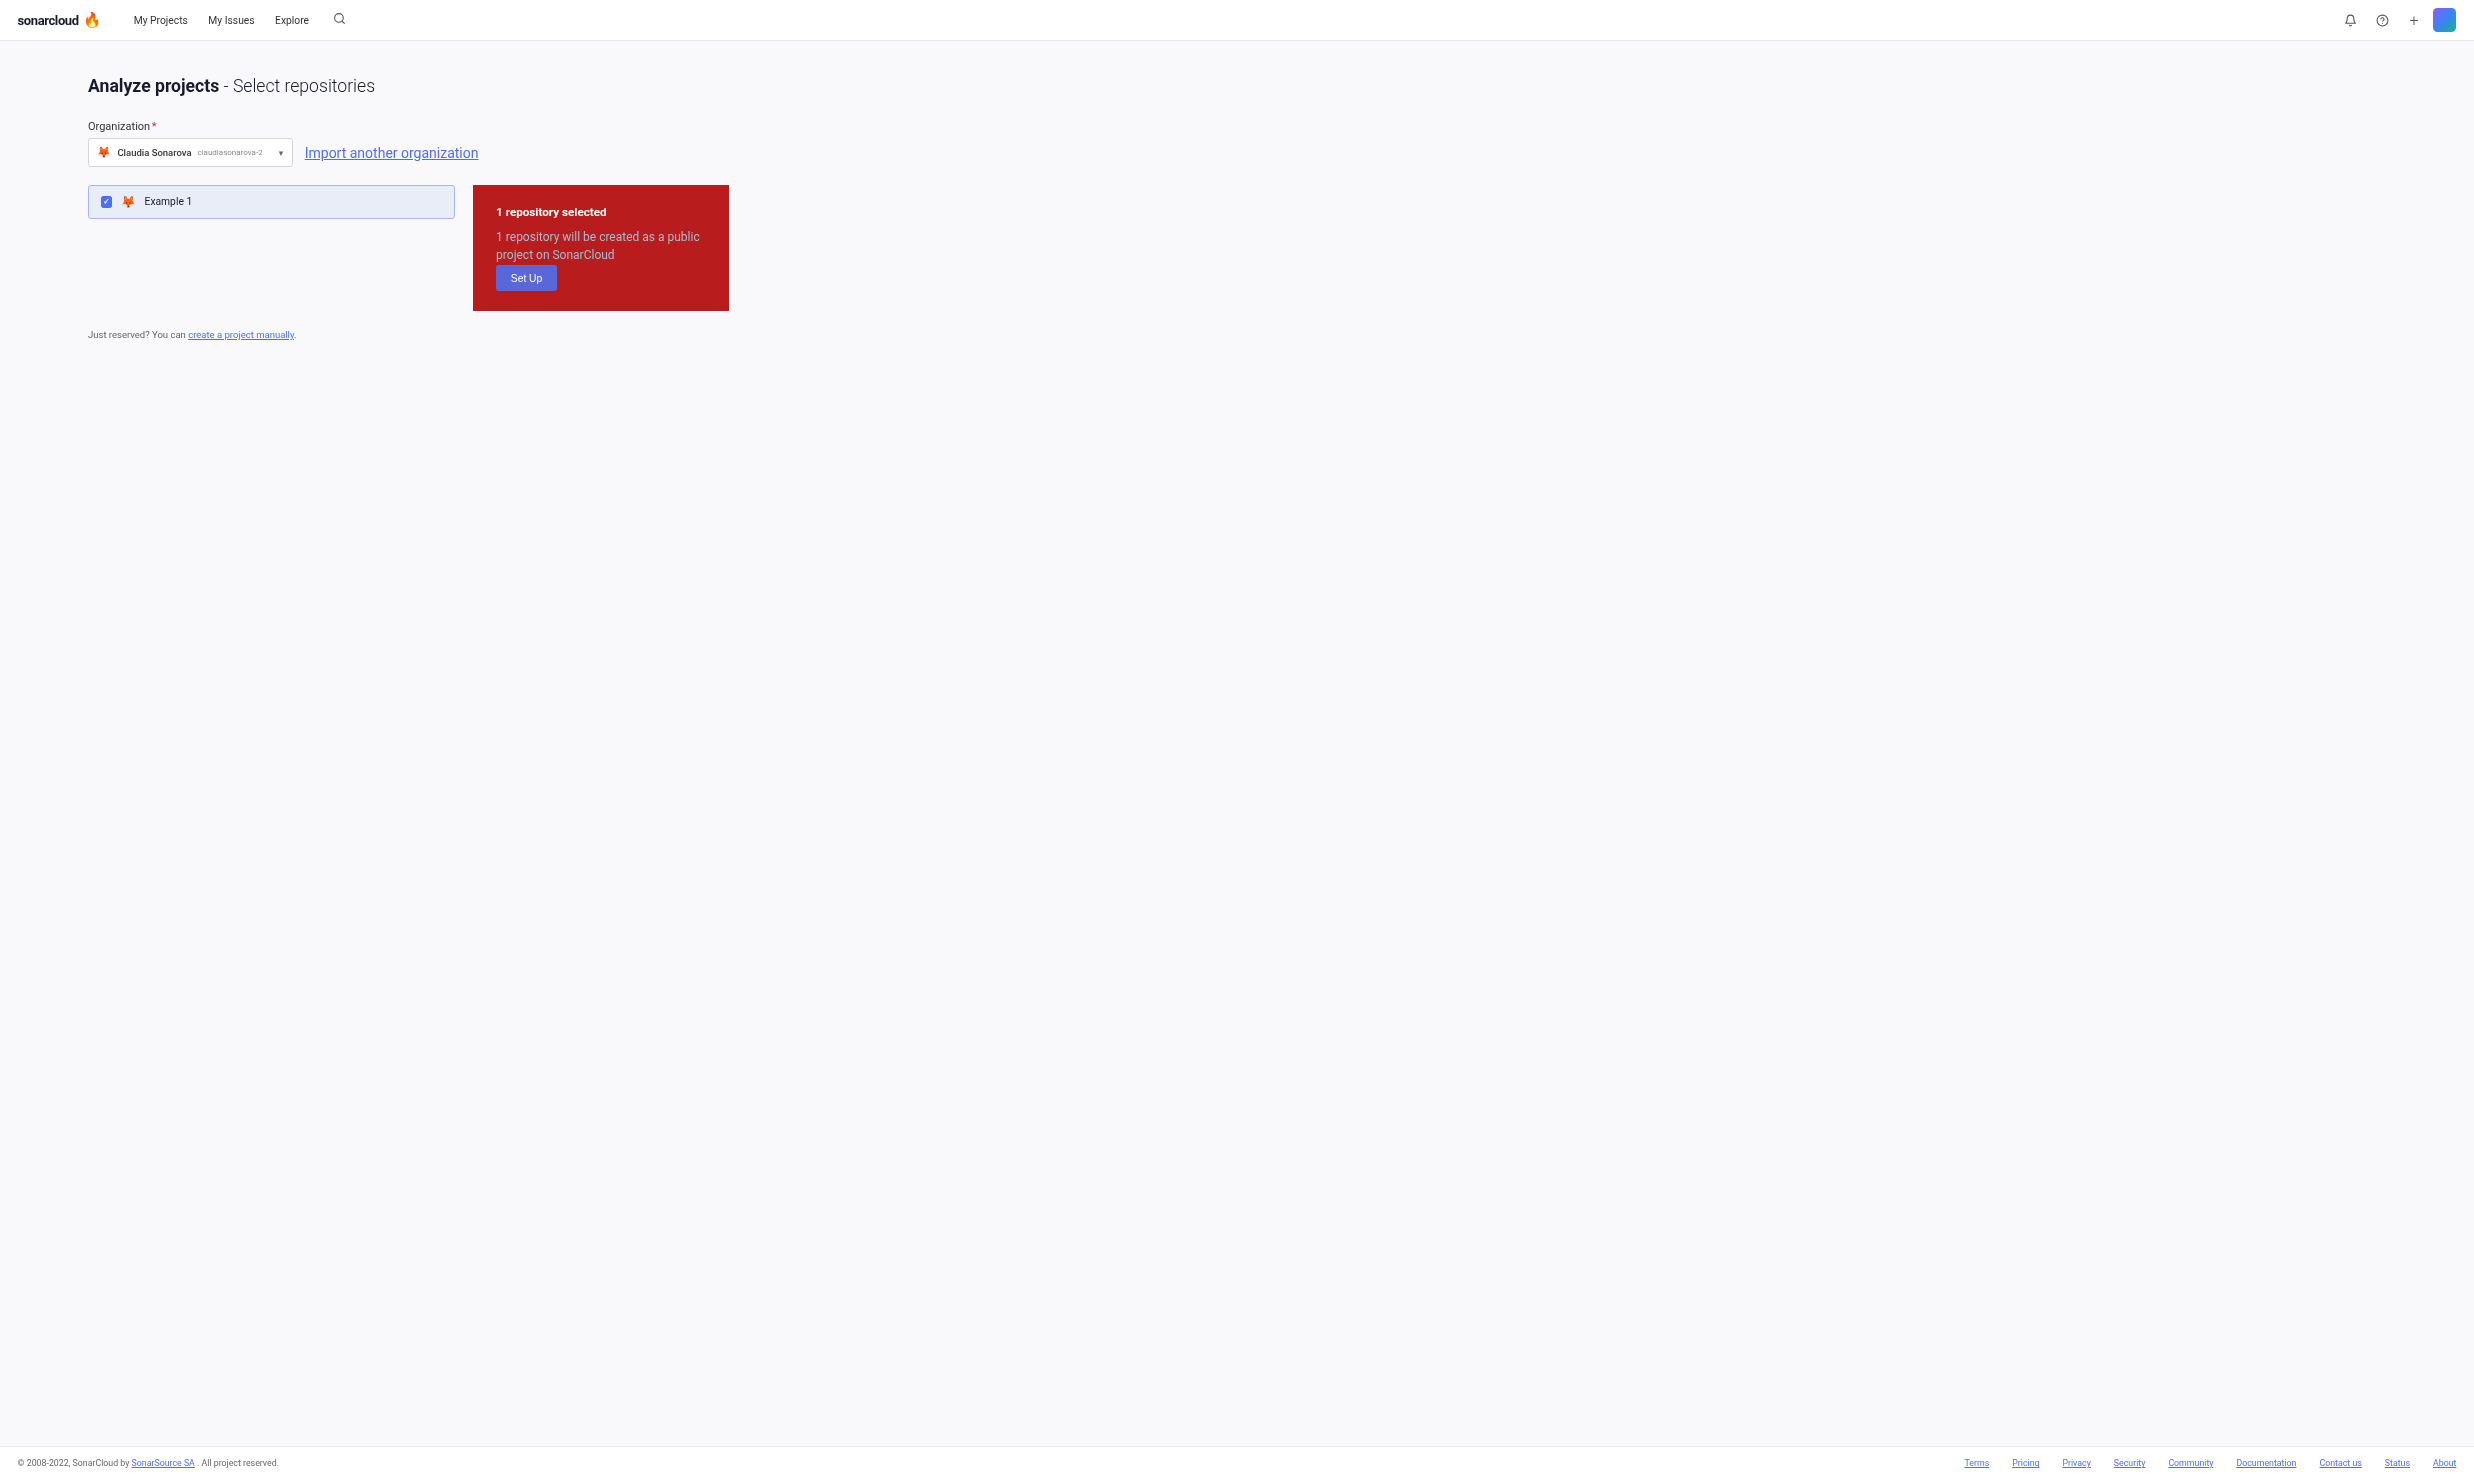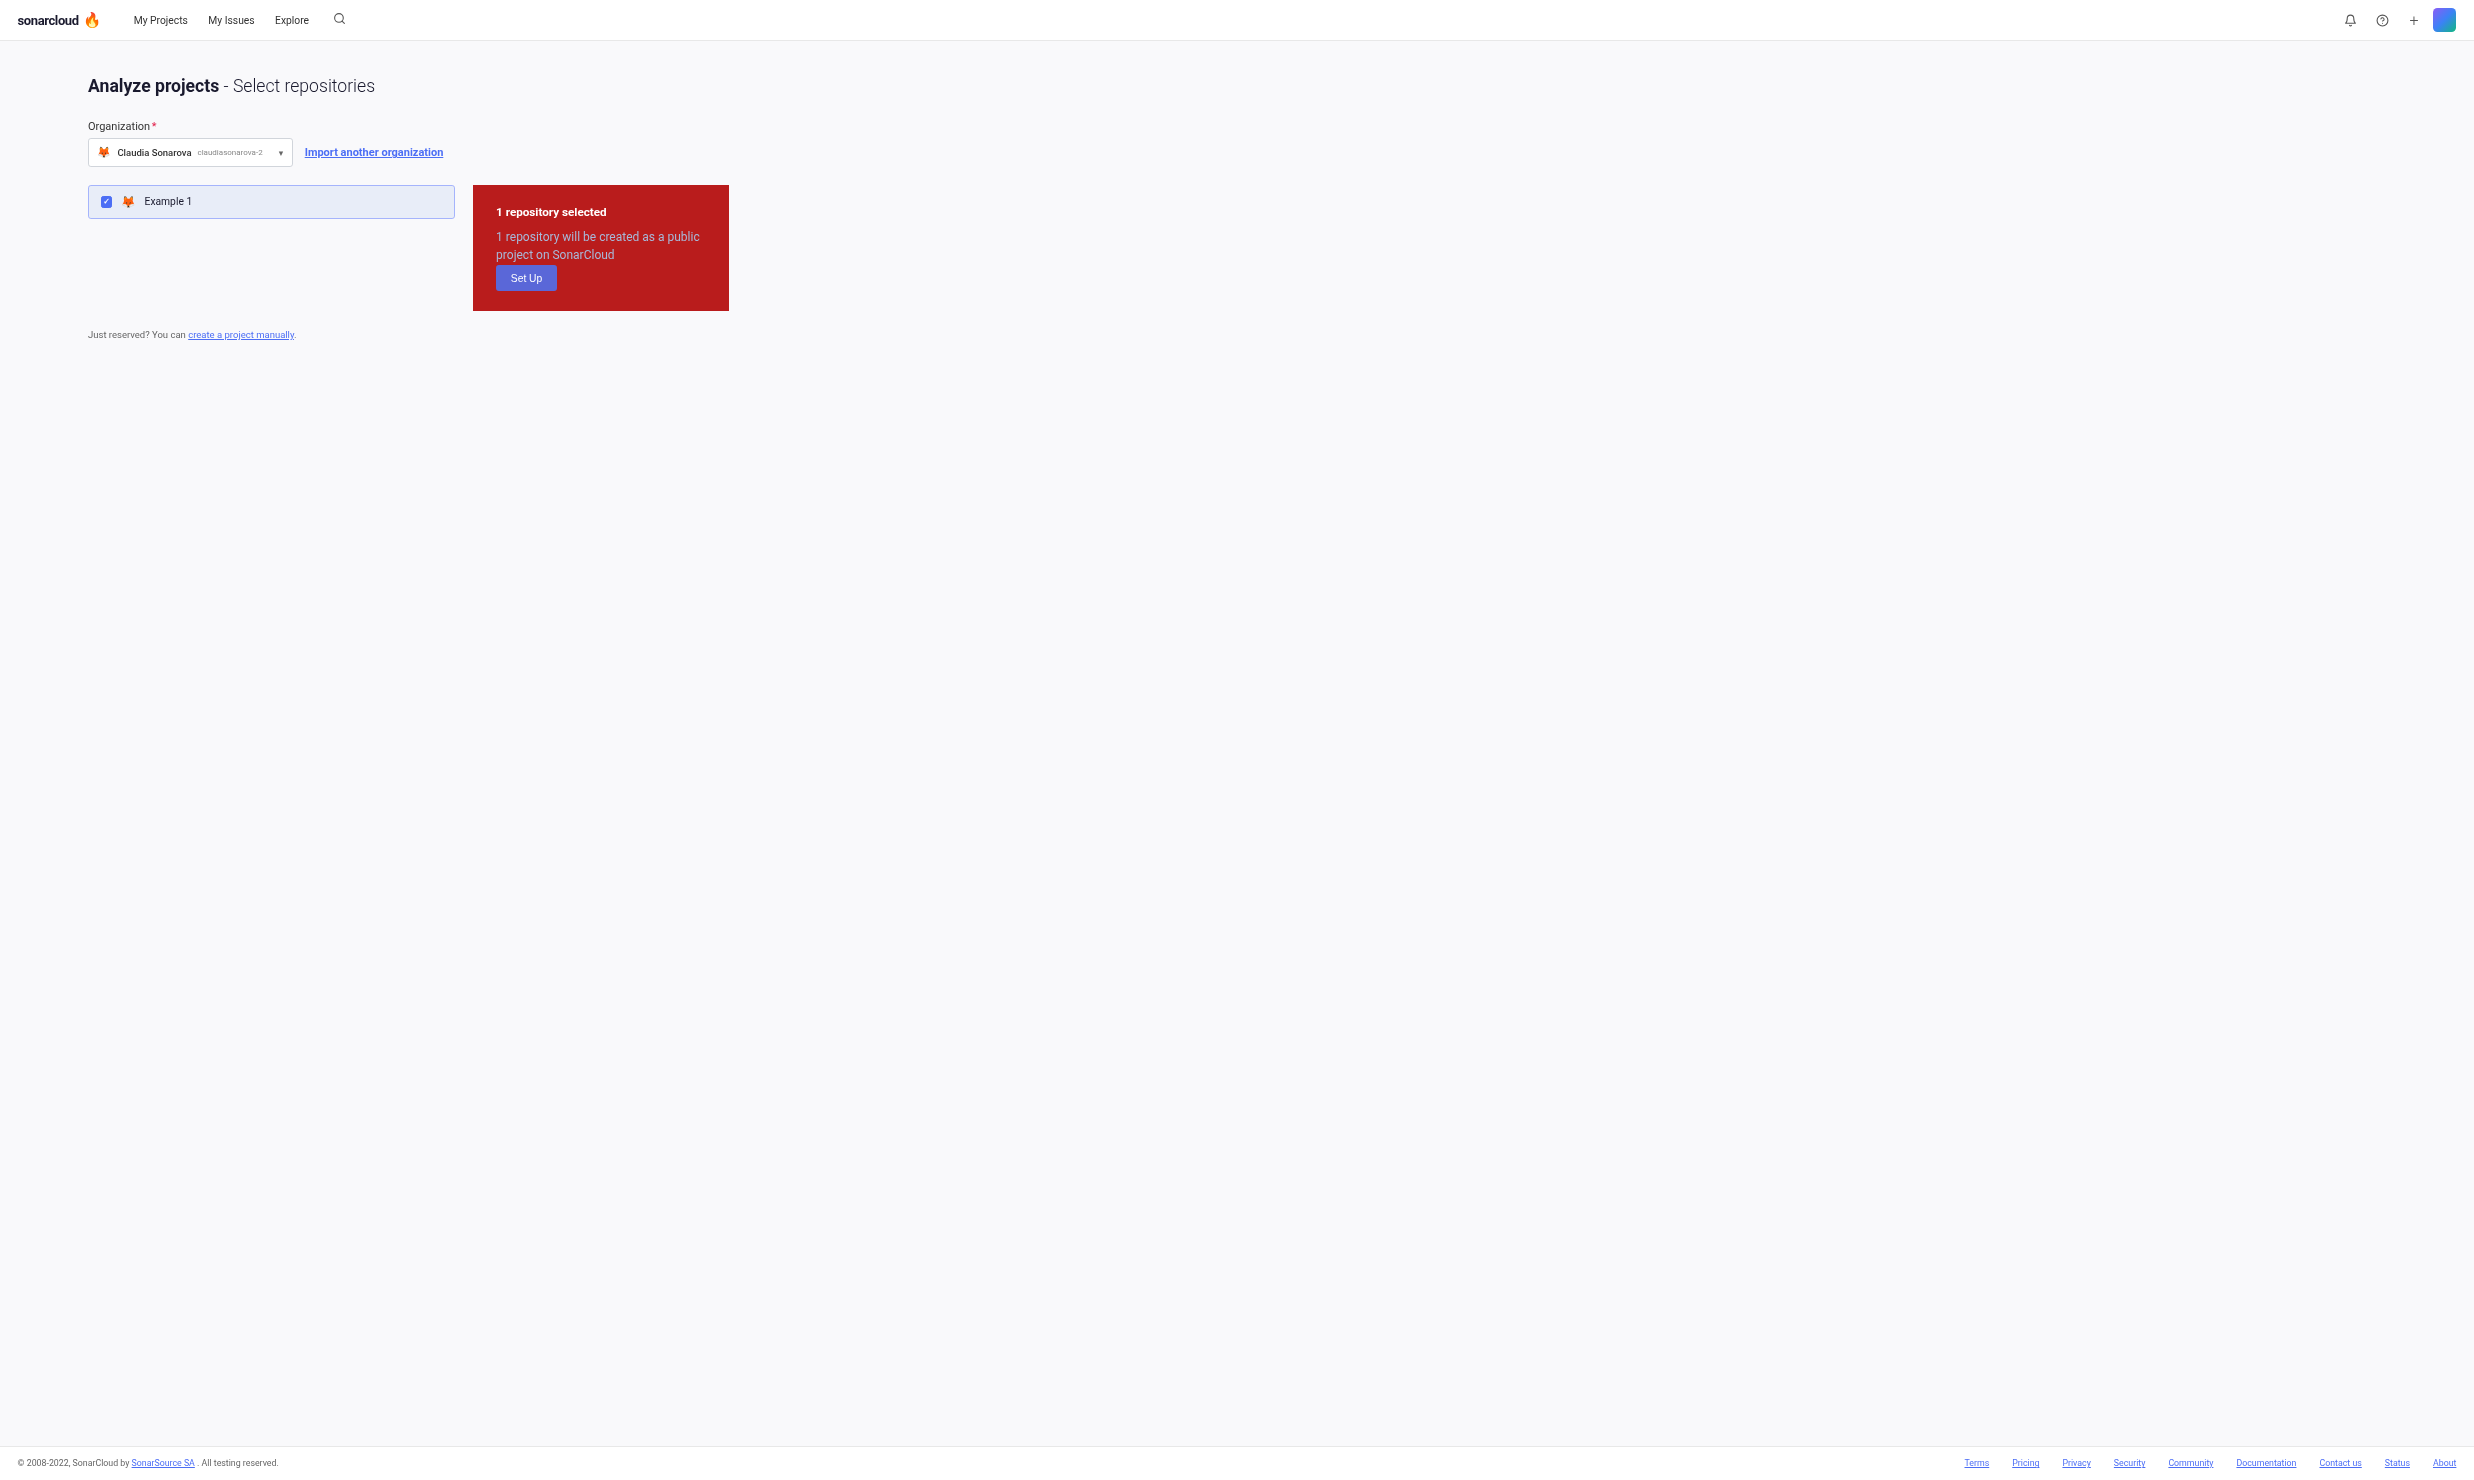--- a/index.html
+++ b/index.html
@@ -154,23 +154,22 @@
       font-size: 8px;
       color: #888;
     }
     .chevron-down {
       color: #666;
       font-size: 8.8px;
     }
     .import-link {
       color: #4c6ef5;
       text-decoration: underline;
-      font-size: 11px;
-      cursor: pointer;
-      font-weight: bold;
+      font-size: 14px;
+      cursor: pointer;
     }
 
     
     .content-row {
       display: flex;
       align-items: flex-start;
       gap: 17.6px;
     }
 
     
@@ -366,21 +365,21 @@
   <div class="manual-link-row">
     <span>Just reserved? You can</span>
     <a class="manual-link">create a project manually</a><span>.</span>
   </div>
 </main>
 
 <footer class="footer">
   <div class="footer-copyright">
     <span>© 2008-2022, SonarCloud by</span>
     <a class="footer-link">SonarSource SA</a>
-    <span>. All testing reserved.</span>
+    <span>. All project reserved.</span>
   </div>
   <div class="footer-links">
     <a class="footer-link">Terms</a>
     <a class="footer-link">Pricing</a>
     <a class="footer-link">Privacy</a>
     <a class="footer-link">Security</a>
     <a class="footer-link">Community</a>
     <a class="footer-link">Documentation</a>
     <a class="footer-link">Contact us</a>
     <a class="footer-link">Status</a>

